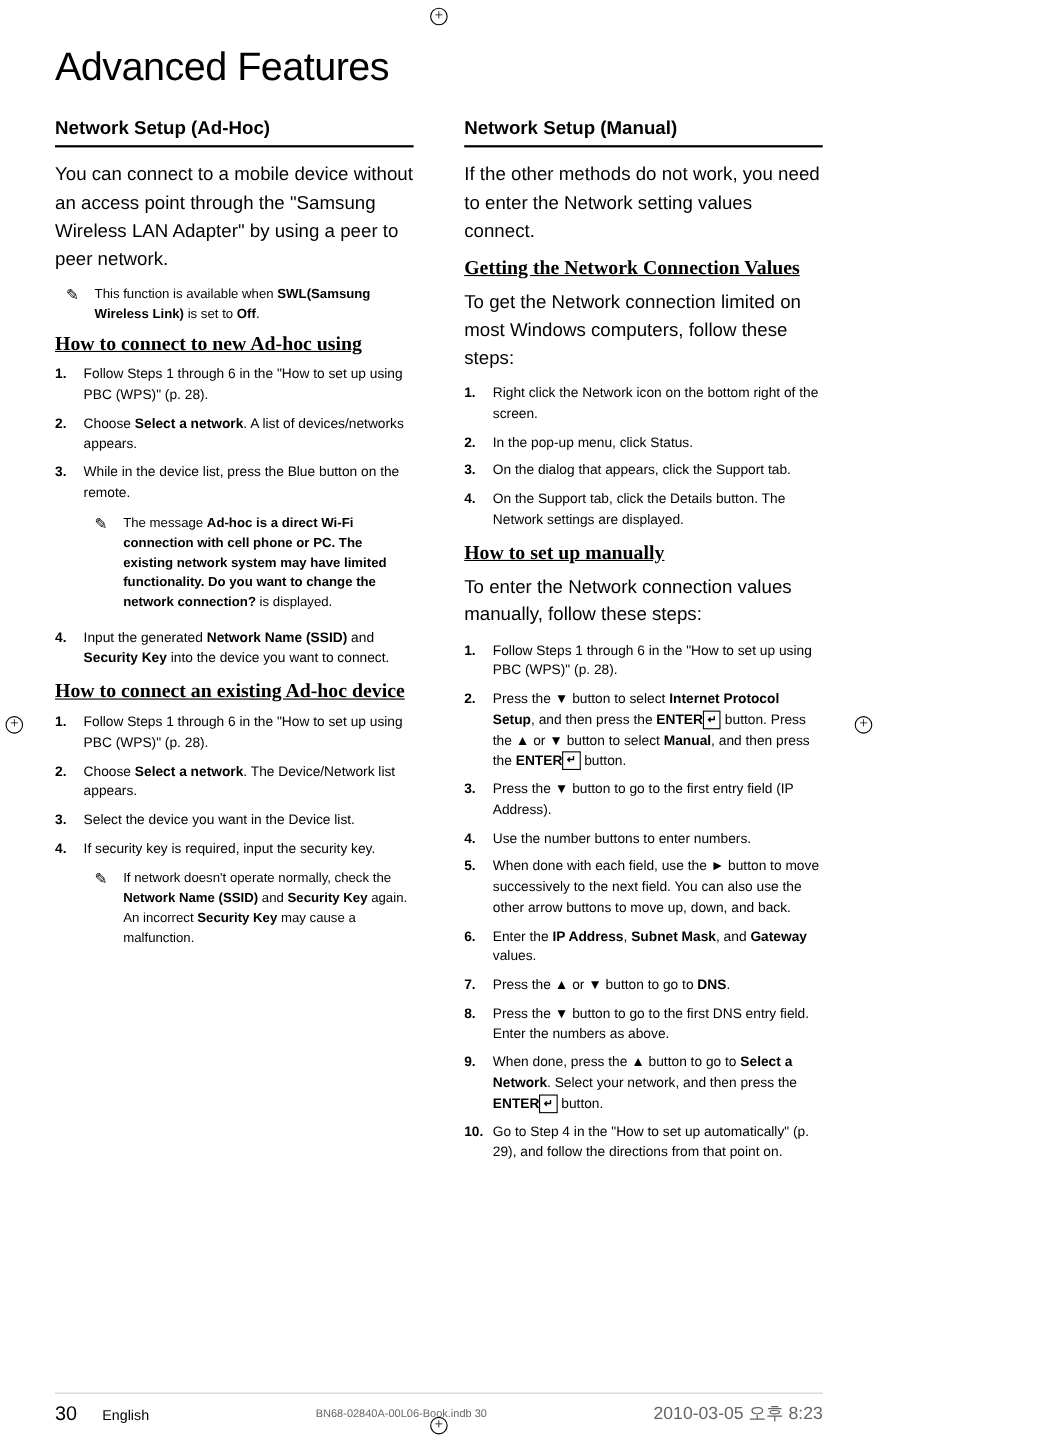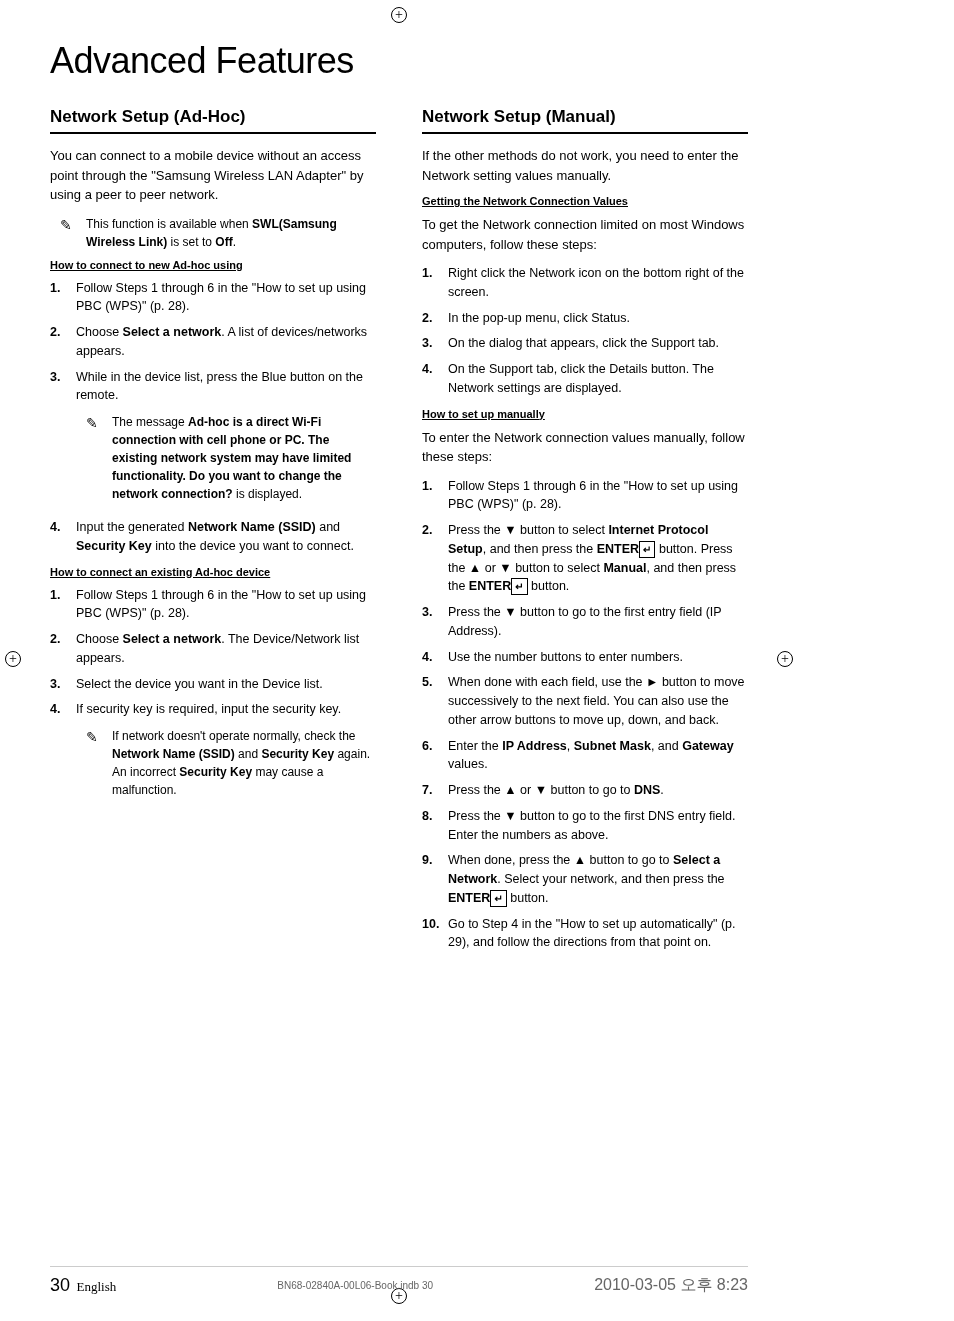--- a/index.html
+++ b/index.html
@@ -58,34 +58,34 @@
       font-weight: bold;
       color: #000;
       border-bottom: 2px solid #000;
       padding-bottom: 5px;
       margin-bottom: 12px;
       font-family: Arial, sans-serif;
     }
 
     
     .body-text {
-      font-size: 13px;
+      font-size: 17px;
       line-height: 1.5;
       margin-bottom: 10px;
       font-family: Arial, sans-serif;
     }
 
     
     .sub-heading {
-      font-size: 11px;
+      font-size: 18px;
       font-weight: bold;
       text-decoration: underline;
       margin-bottom: 8px;
       margin-top: 6px;
-      font-family: Liberation Sans, sans-serif;
+      font-family: Liberation Serif, serif;
     }
 
     
     .numbered-list {
       list-style: none;
       padding: 0;
       margin-bottom: 10px;
     }
 
     .numbered-list li {
@@ -144,21 +144,22 @@
     }
 
     .page-number {
       font-size: 18px;
       font-weight: normal;
       font-family: Arial, sans-serif;
     }
 
     .page-language {
       font-size: 13px;
-      font-family: Liberation Serif, serif;
+      font-family: Liberation Sans, sans-serif;
+      margin-left: 16px;
     }
 
     .footer-filename {
       font-size: 10px;
       color: #666;
       font-family: Arial, sans-serif;
     }
 
     .footer-date {
       font-size: 16px;
@@ -326,21 +327,21 @@
           </span>
         </li>
       </ol>
 
     </div>
 
     <div class="column-right">
 
       <div class="section-heading">Network Setup (Manual)</div>
 
-      <p class="body-text">If the other methods do not work, you need to enter the Network setting values manually.</p>
+      <p class="body-text">If the other methods do not work, you need to enter the Network setting values connect.</p>
 
       <div class="sub-heading">Getting the Network Connection Values</div>
 
       <p class="body-text">To get the Network connection limited on most Windows computers, follow these steps:</p>
 
       <ol class="numbered-list">
         <li>
           <span class="num bold">1.</span>
           <span class="content">Right click the Network icon on the bottom right of the screen.</span>
         </li>

